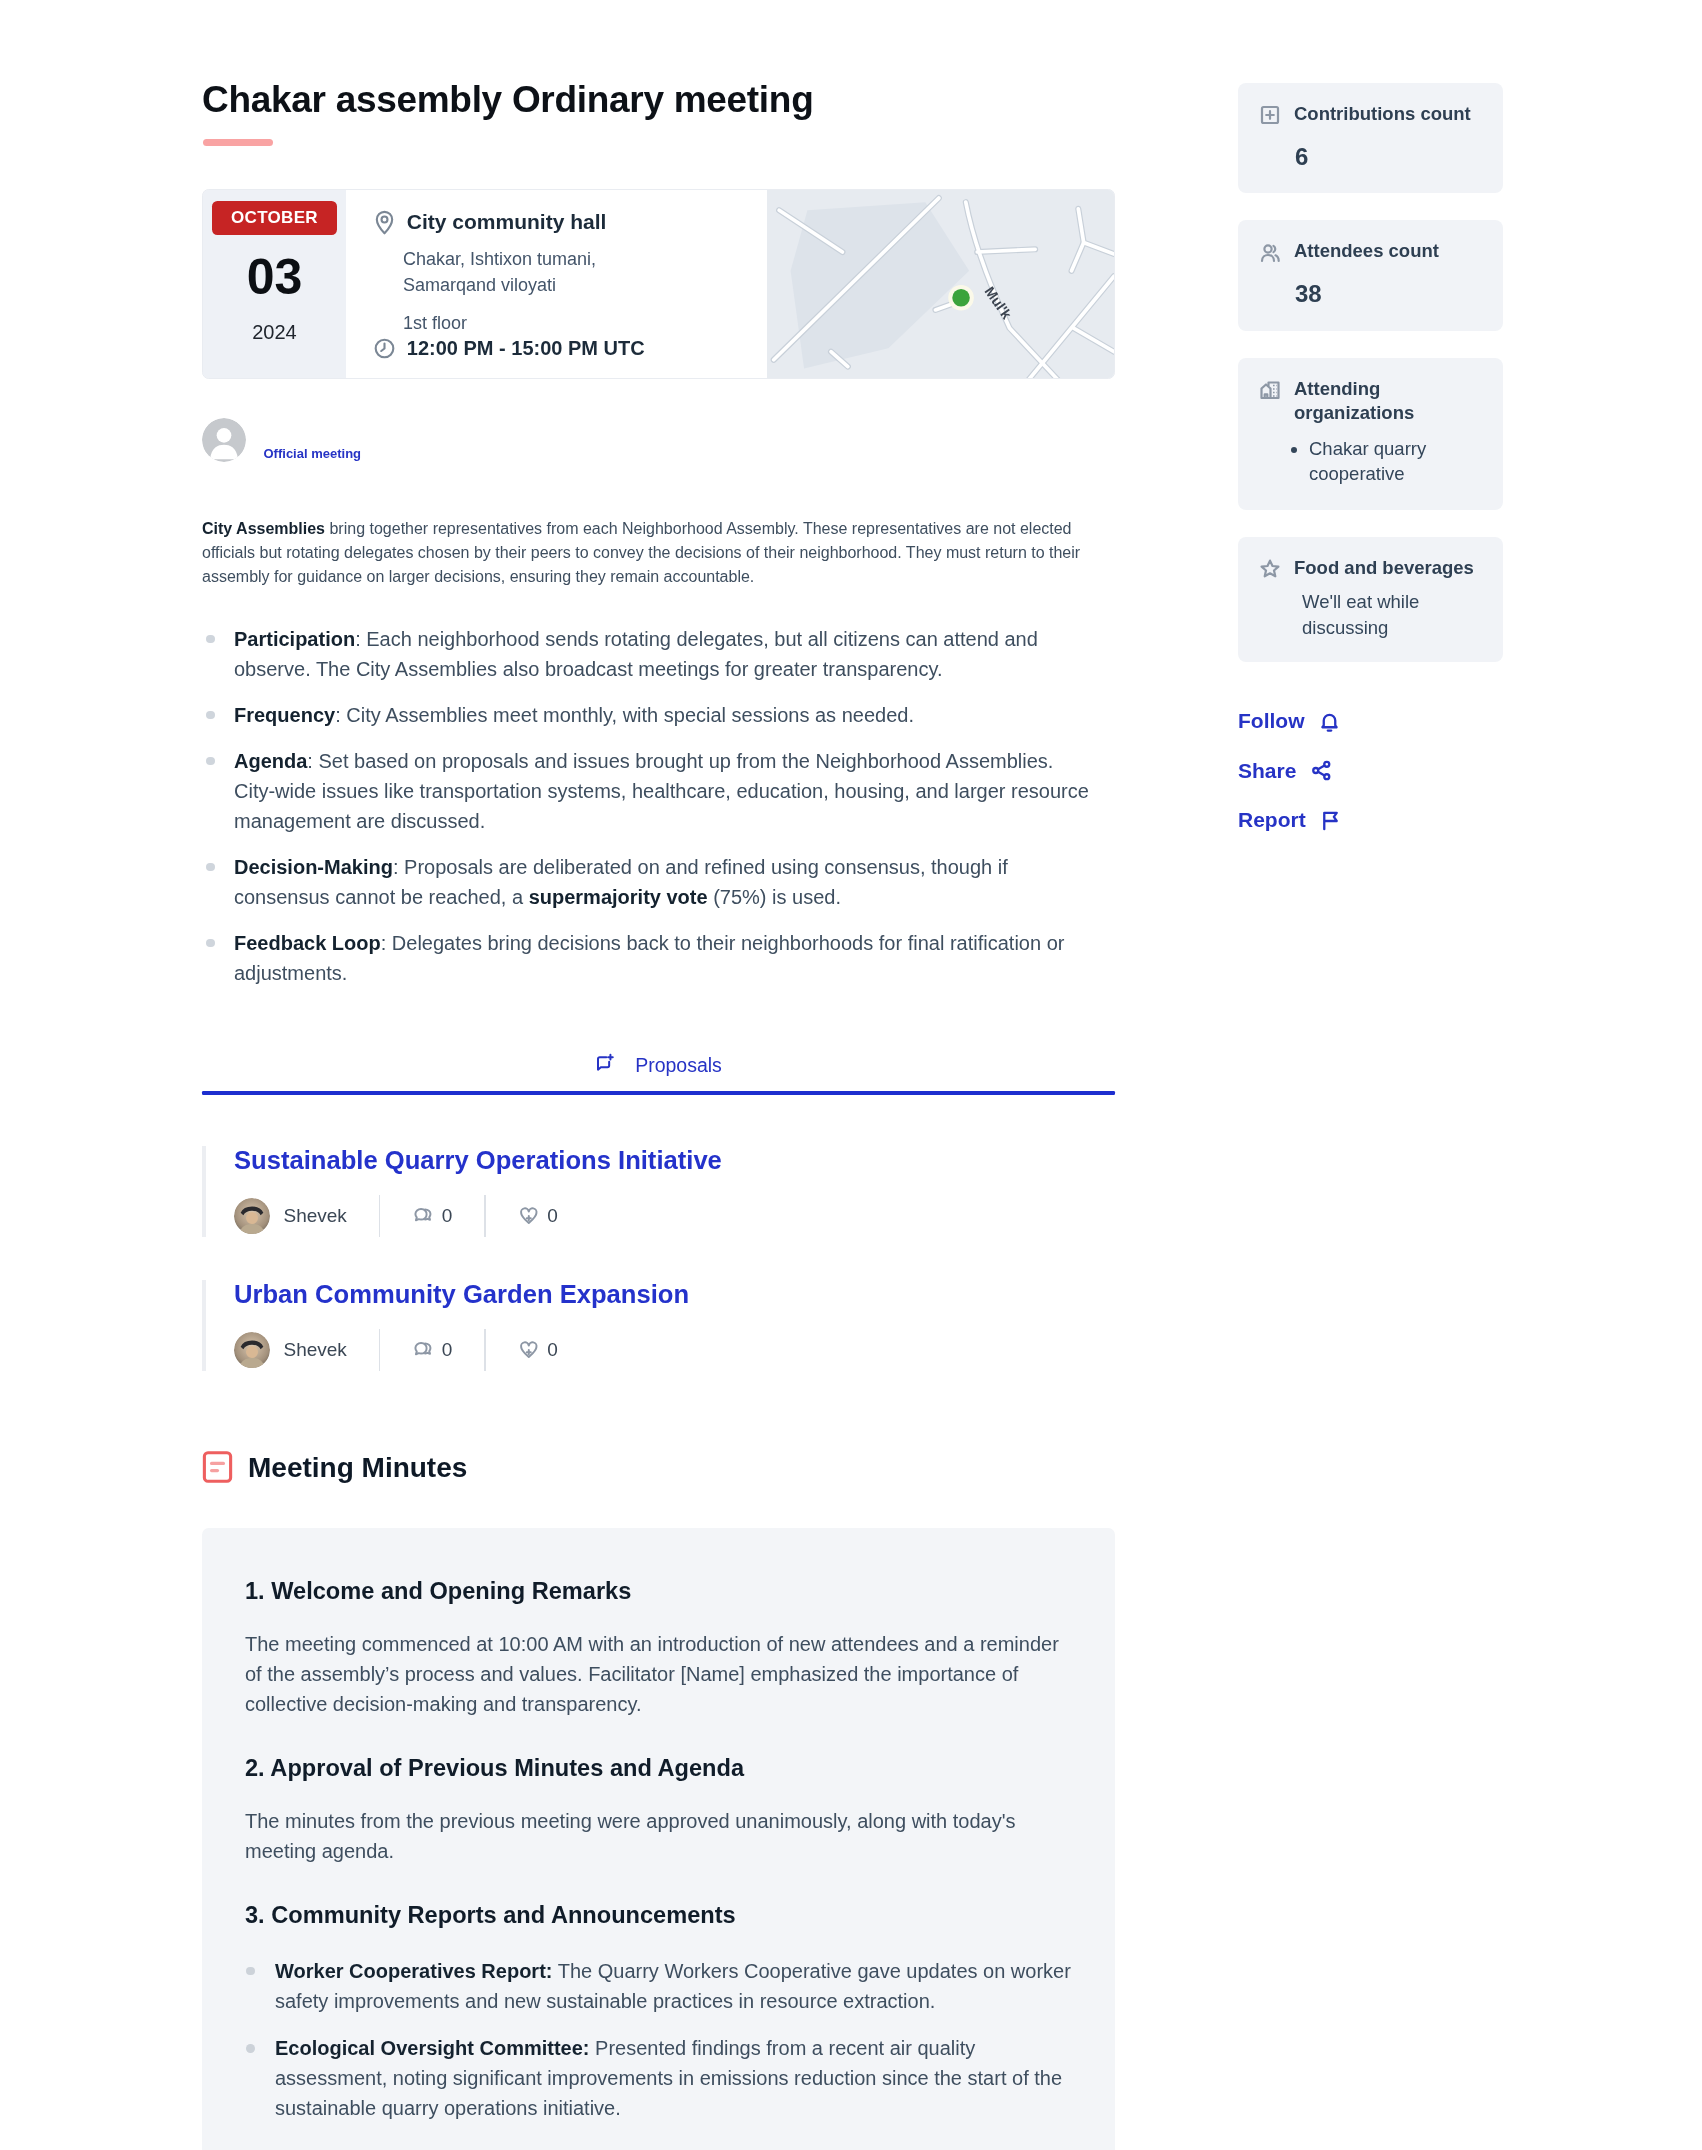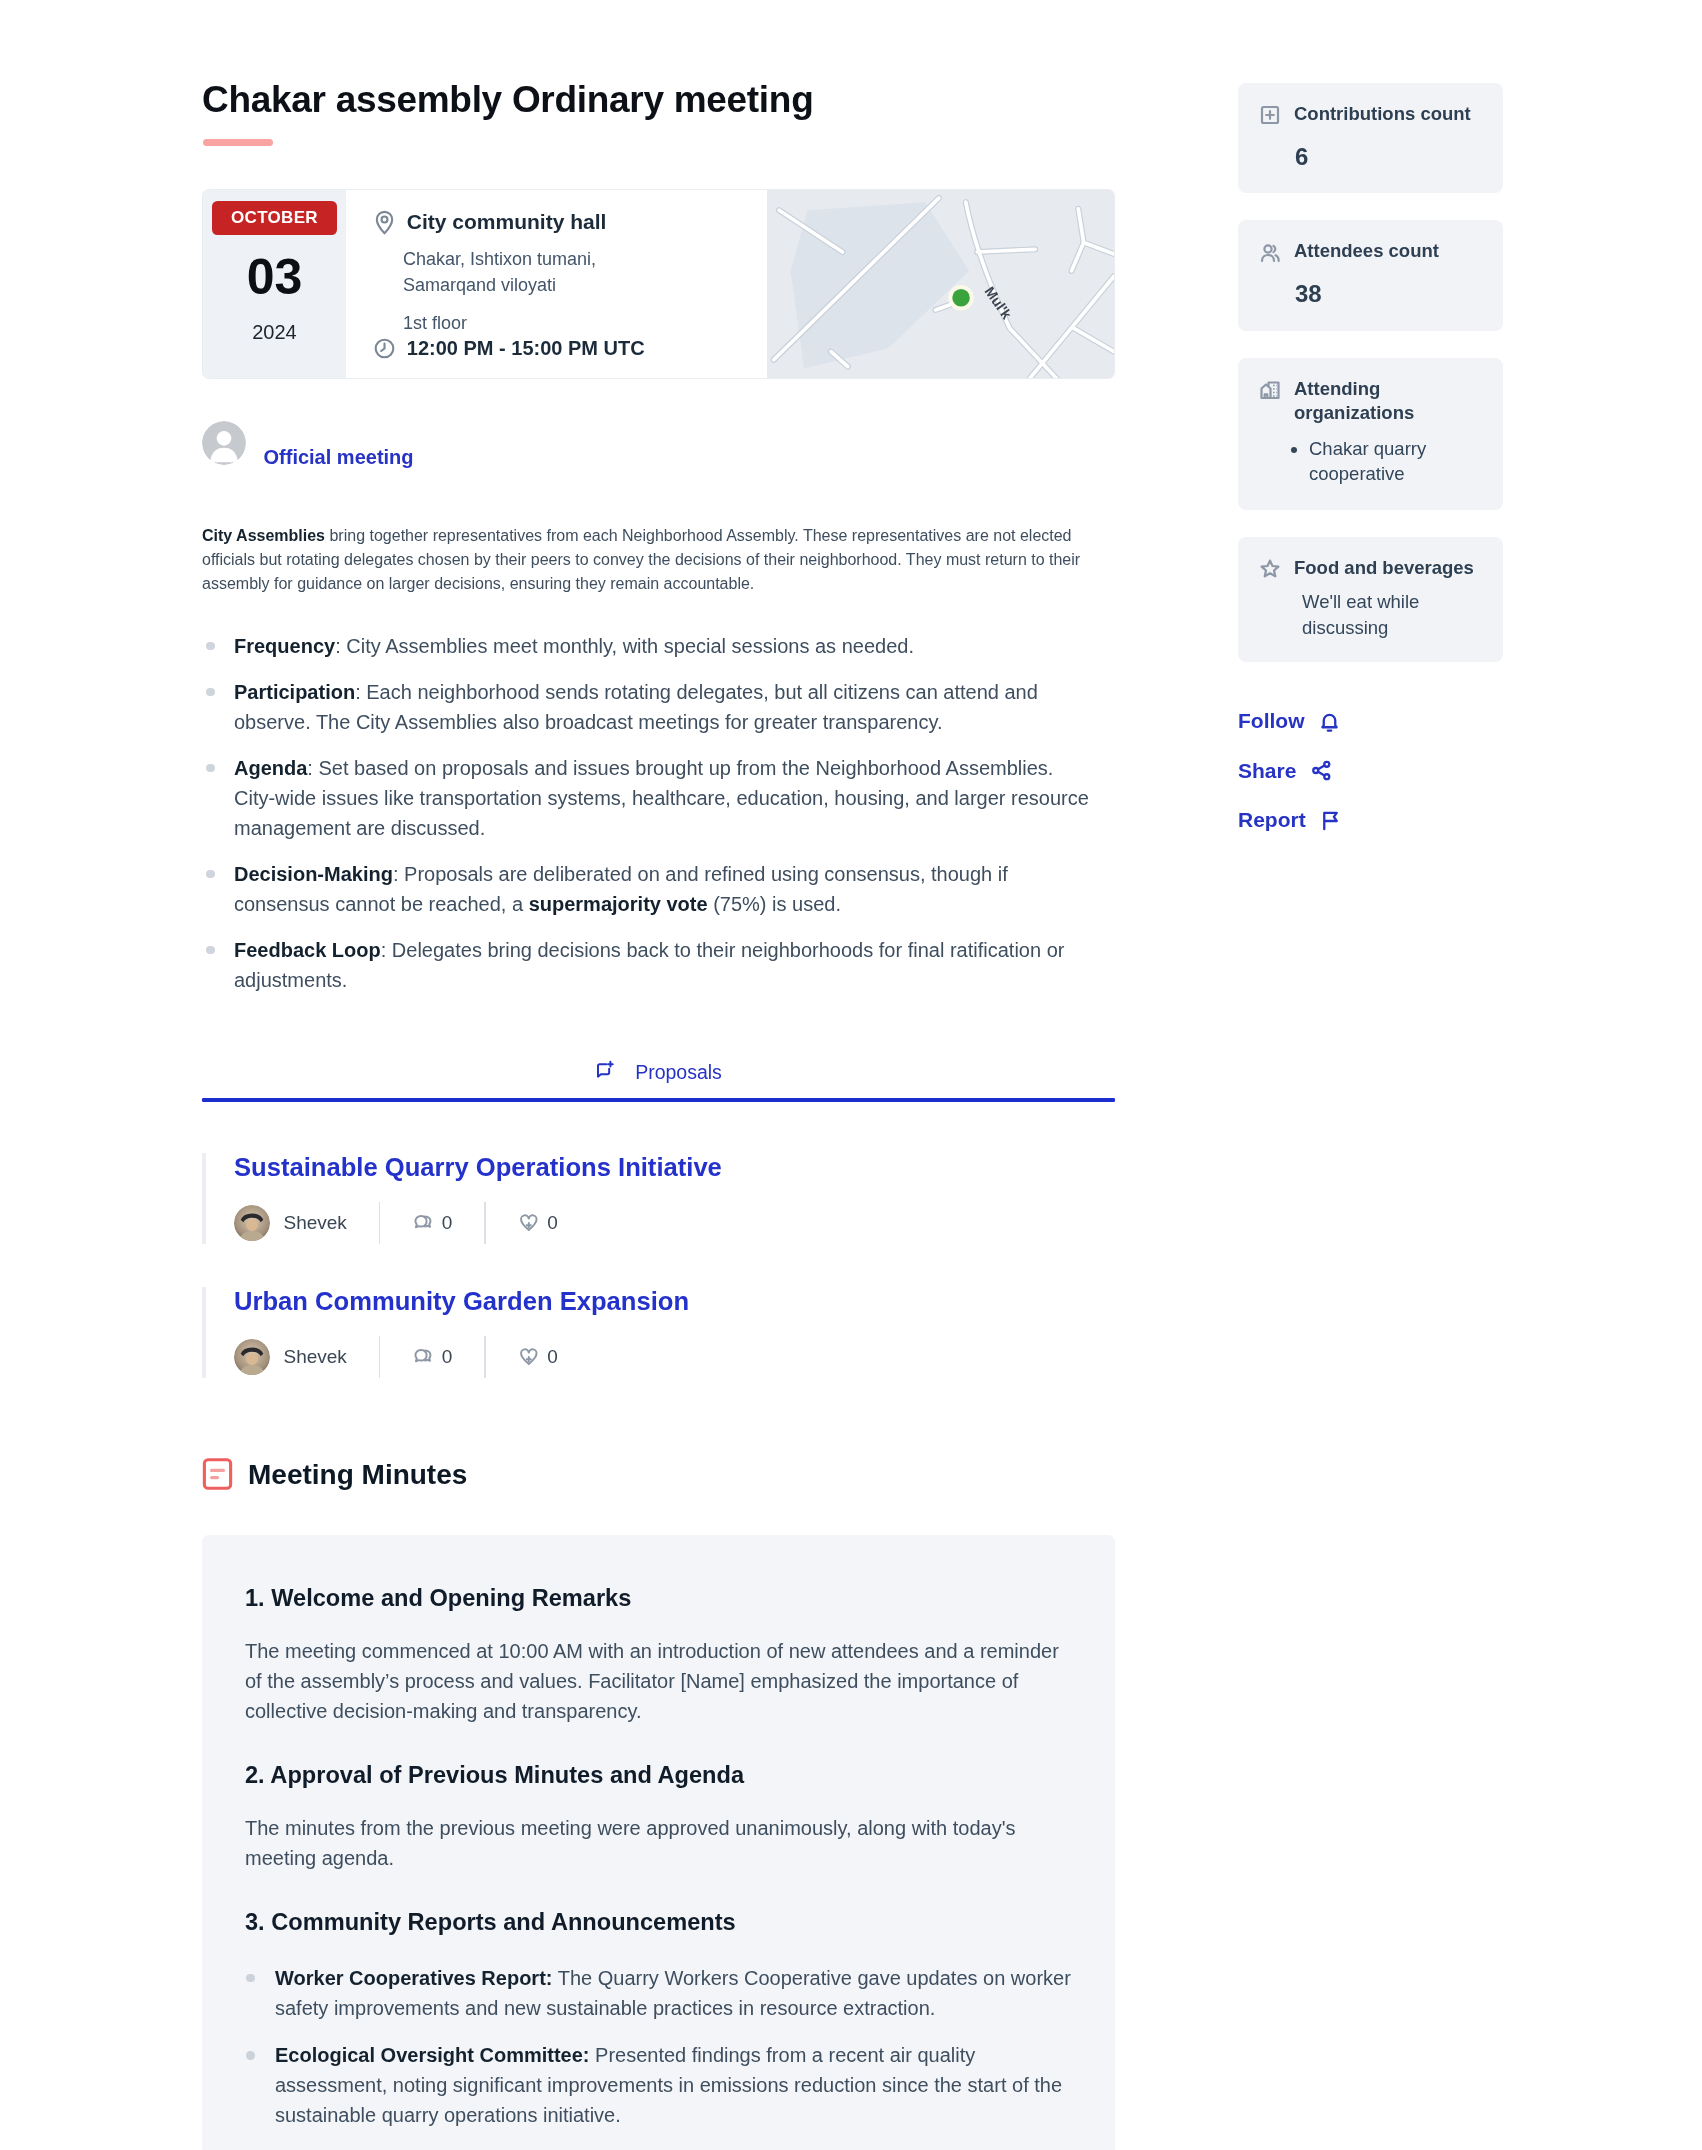--- a/index.html
+++ b/index.html
@@ -33,21 +33,21 @@
   .loc-sub { margin-left:30px; margin-top:10.8px; font-size:18px; color:#44556a; line-height:1.45; width:290px; }
   .loc-floor { margin-left:30px; margin-top:15px; font-size:18px; color:#44556a; }
   .time-row { margin-top:auto; display:flex; align-items:center; gap:10.8px; }
   .time-text { font-size:20px; font-weight:700; color:#1c2b3a; }
   .map-box { width:347px; flex:0 0 347px; position:relative; }
   .map-box svg { display:block; width:347px; height:190px; }
 
   
   .official-row { display:flex; align-items:center; gap:17.5px; margin-top:39px; }
   .avatar-ph { width:44px; height:44px; border-radius:50%; overflow:hidden; }
-  .official-label { font-size:20px; font-weight:700; color:#2633c5;margin-top:28px; }
+  .official-label { font-size:13px; font-weight:700; color:#2633c5;margin-top:28px; }
 
   
   .desc { margin-top:55px; }
   .desc p { font-size:16px; line-height:24px; color:#3e4e5f; width:903px; }
   .desc .lead { font-weight:700; color:#14222f; }
   ul.desc-list { margin-top:35px; list-style:none; }
   ul.desc-list li { position:relative; padding-left:32px; margin-bottom:16px;
     font-size:20px; line-height:30px; color:#3e4e5f; width:896px; }
   ul.desc-list li::before { content:""; position:absolute; left:4px; top:10.8px;
     width:8.8px; height:8.8px; border-radius:50%; background:#cfd5dc; }
@@ -181,22 +181,22 @@
           </svg>
       </span>
       <span class="official-label">Official meeting</span>
     </div>
 
     <div class="desc">
       <p>
         <span class="lead">City Assemblies</span><span> bring together representatives from each Neighborhood Assembly. These representatives are not elected officials but rotating delegates chosen by their peers to convey the decisions of their neighborhood. They must return to their assembly for guidance on larger decisions, ensuring they remain accountable.</span>
       </p>
       <ul class="desc-list">
+        <li><span class="blabel">Participation</span><span>: Each neighborhood sends rotating delegates, but all citizens can attend and observe. The City Assemblies also broadcast meetings for greater transparency.</span></li>
         <li><span class="blabel">Frequency</span><span>: City Assemblies meet monthly, with special sessions as needed.</span></li>
-        <li><span class="blabel">Participation</span><span>: Each neighborhood sends rotating delegates, but all citizens can attend and observe. The City Assemblies also broadcast meetings for greater transparency.</span></li>
         <li><span class="blabel">Agenda</span><span>: Set based on proposals and issues brought up from the Neighborhood Assemblies. City-wide issues like transportation systems, healthcare, education, housing, and larger resource management are discussed.</span></li>
         <li><span class="blabel">Decision-Making</span><span>: Proposals are deliberated on and refined using consensus, though if consensus cannot be reached, a </span><span class="blabel">supermajority vote</span><span> (75%) is used.</span></li>
         <li><span class="blabel">Feedback Loop</span><span>: Delegates bring decisions back to their neighborhoods for final ratification or adjustments.</span></li>
       </ul>
     </div>
 
     <div class="prop-divider">
       <div class="cap">
         <span>
           <svg width="20" height="20" viewBox="0 0 24 24">

